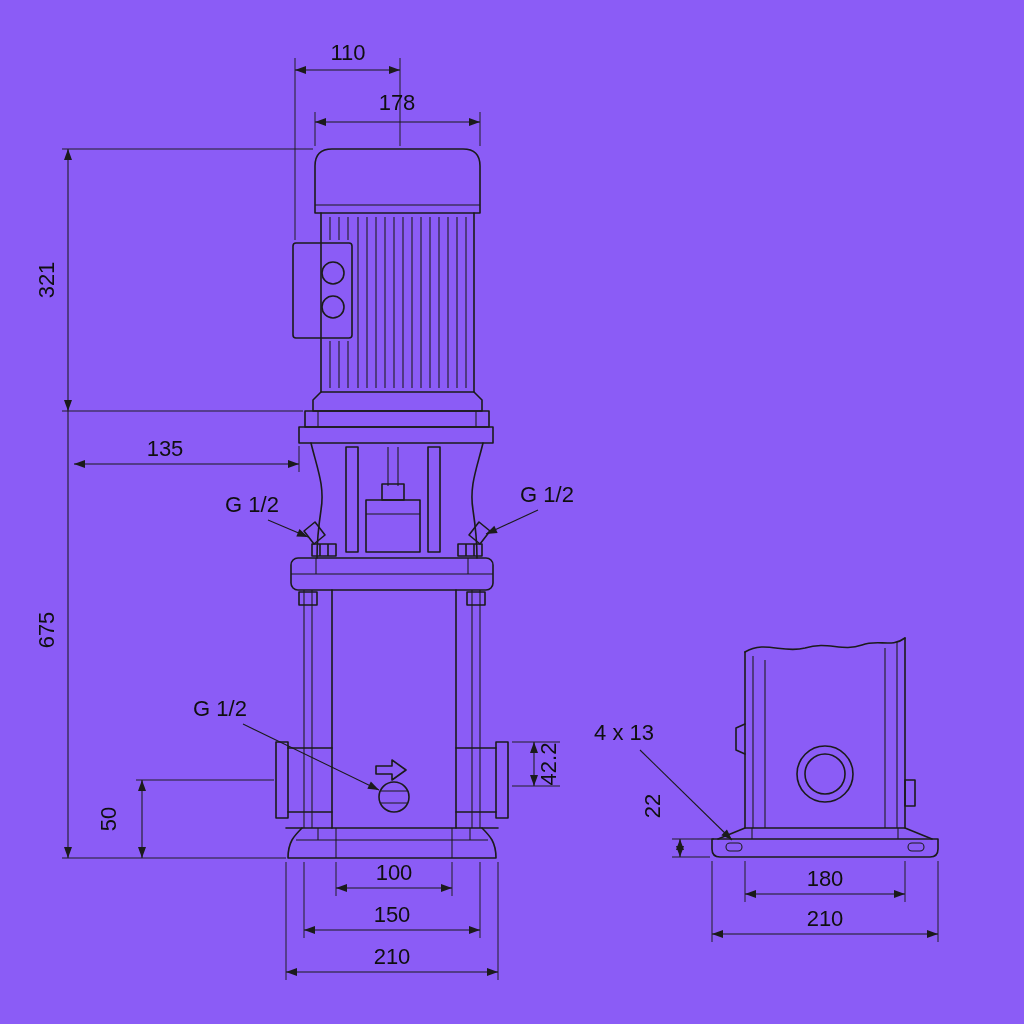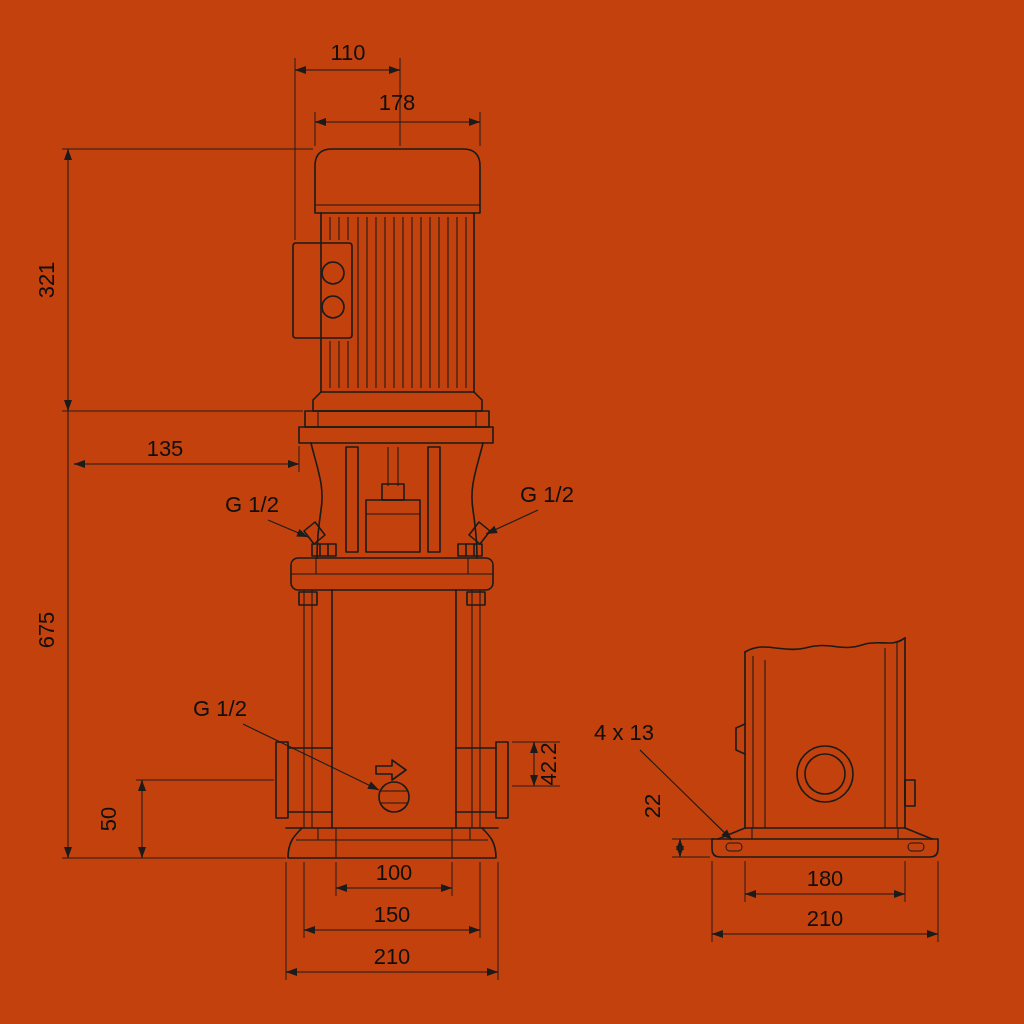--- a/index.html
+++ b/index.html
@@ -1,16 +1,16 @@
 <!DOCTYPE html>
 <html><head>
 <meta charset="utf-8">
 <style>
   html,body{margin:0;padding:0;background:#ffffff;}
-  .sheet{width:1024px;height:1024px;background:#c2410c;position:relative;overflow:hidden;}
+  .sheet{width:1024px;height:1024px;background:#8b5cf6;position:relative;overflow:hidden;}
   svg{display:block;}
   .outline{fill:none;stroke:#1b1b1b;stroke-width:1.6;stroke-linejoin:round;stroke-linecap:round;}
   .thin{fill:none;stroke:#1b1b1b;stroke-width:1.05;}
   .dim{fill:none;stroke:#1b1b1b;stroke-width:1.05;}
   .ext{fill:none;stroke:#1b1b1b;stroke-width:0.95;}
   .arrowfill{fill:#1b1b1b;stroke:none;}
   text.dimlabel{font-family:"Liberation Sans", sans-serif;font-size:22px;fill:#0f0f0f;}
 </style>
 </head>
 <body>

